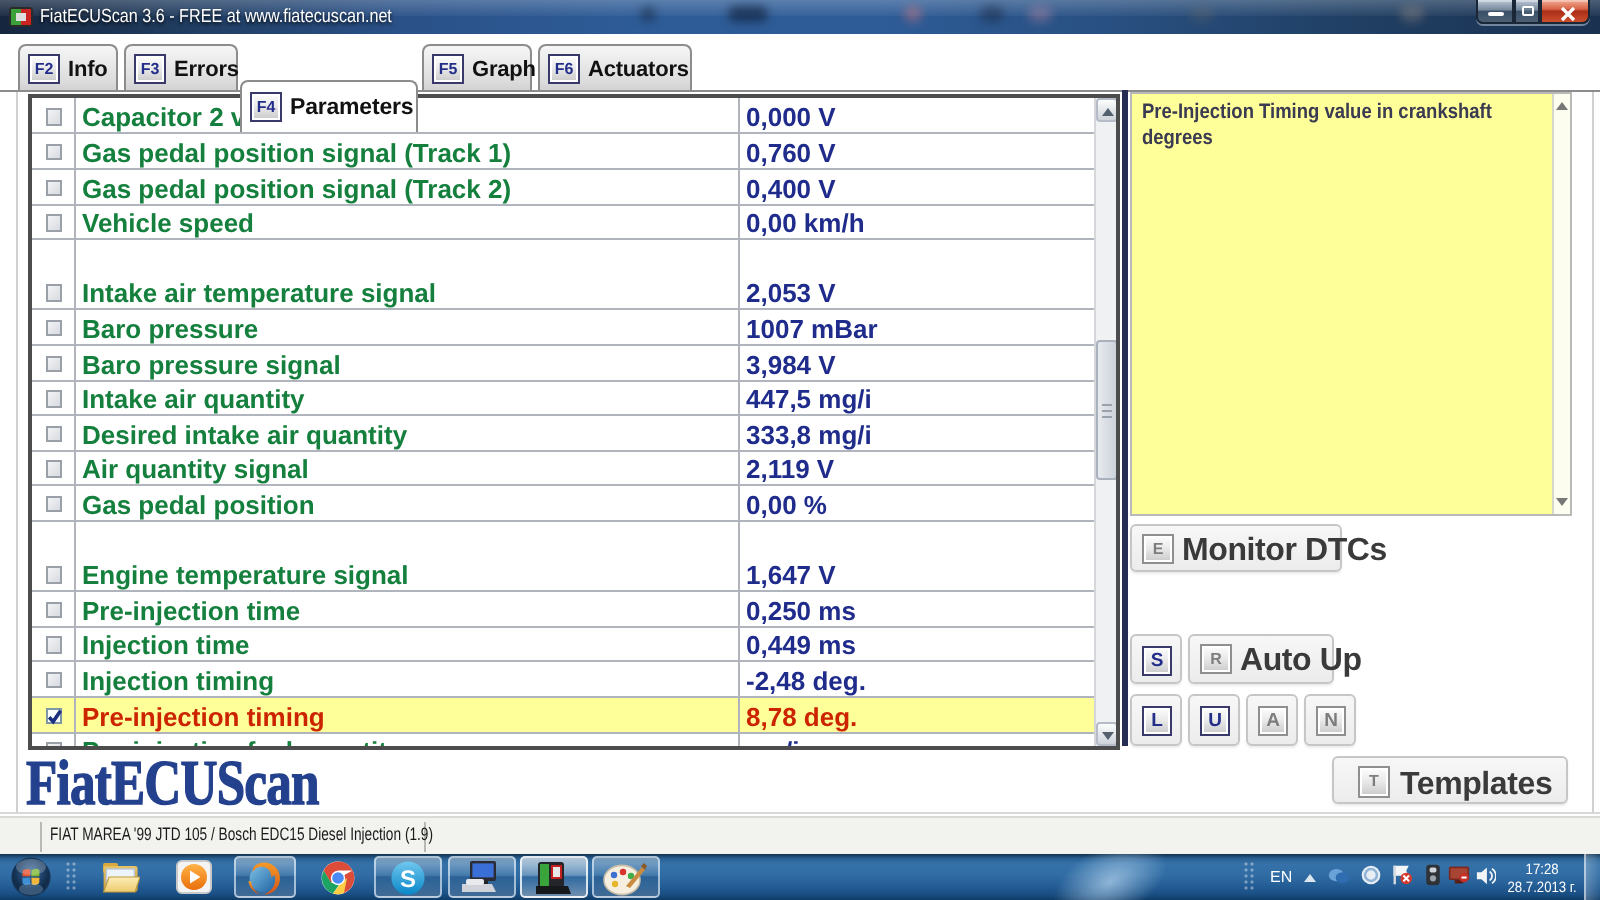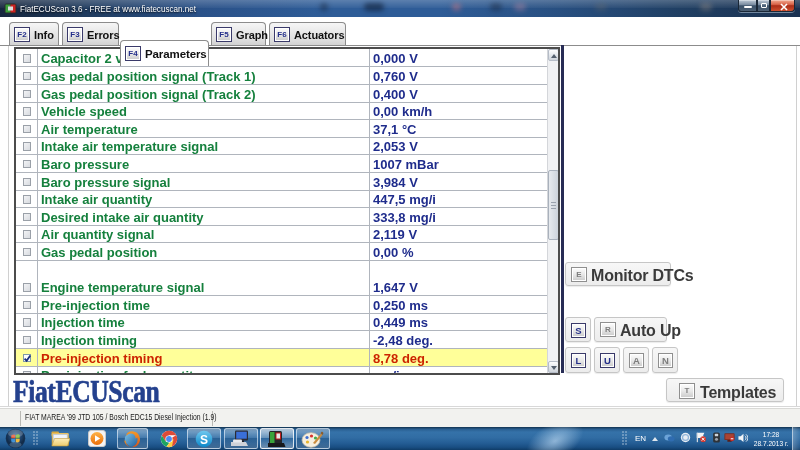--- a/index.html
+++ b/index.html
@@ -158,25 +158,20 @@
 <div class="row" style="top:36.0px">
         <span class="cb"></span>
         <span class="nm">Gas pedal position signal (Track 2)</span>
         <span class="vl">0,400 V</span>
       </div>
 <div class="row" style="top:53.6px">
         <span class="cb"></span>
         <span class="nm">Vehicle speed</span>
         <span class="vl">0,00 km/h</span>
       </div>
-<div class="row" style="top:71.2px">
-        <span class="cb"></span>
-        <span class="nm">Air temperature</span>
-        <span class="vl">37,1 °C</span>
-      </div>
 <div class="row" style="top:88.8px">
         <span class="cb"></span>
         <span class="nm">Intake air temperature signal</span>
         <span class="vl">2,053 V</span>
       </div>
 <div class="row" style="top:106.4px">
         <span class="cb"></span>
         <span class="nm">Baro pressure</span>
         <span class="vl">1007 mBar</span>
       </div>
@@ -247,20 +242,27 @@
         </div>
   <div class="sbtn" style="bottom:0">
           <span class="arr" style="top:4px;border-top:4px solid #55606e"></span>
         </div>
   <div id="thumb"></div>
  </div>
 </div>
 
 <div id="split"></div>
 
+<div id="ybox">
+ <div id="ytext">Pre-Injection Timing value in crankshaft degrees</div>
+ <div id="ysb">
+  <span class="arr" style="left:1px;top:4px;border-bottom:4px solid #777"></span>
+  <span class="arr" style="left:1px;bottom:4px;border-top:4px solid #777"></span>
+ </div>
+</div>
 
 <div class="btn" style="left:565px;top:262px;width:106px;height:24px">
       <span class="cap dis">E</span>
       <span class="blab">Monitor DTCs</span>
     </div>
 <div class="btn" style="left:565px;top:317px;width:26px;height:25px">
       <span class="cap en" style="left:5px;top:4.5px;width:15px;height:15px;font-size:9.5px;line-height:14px">S</span>
     </div>
 <div class="btn" style="left:594px;top:317px;width:73px;height:25px">
       <span class="cap dis">R</span>

